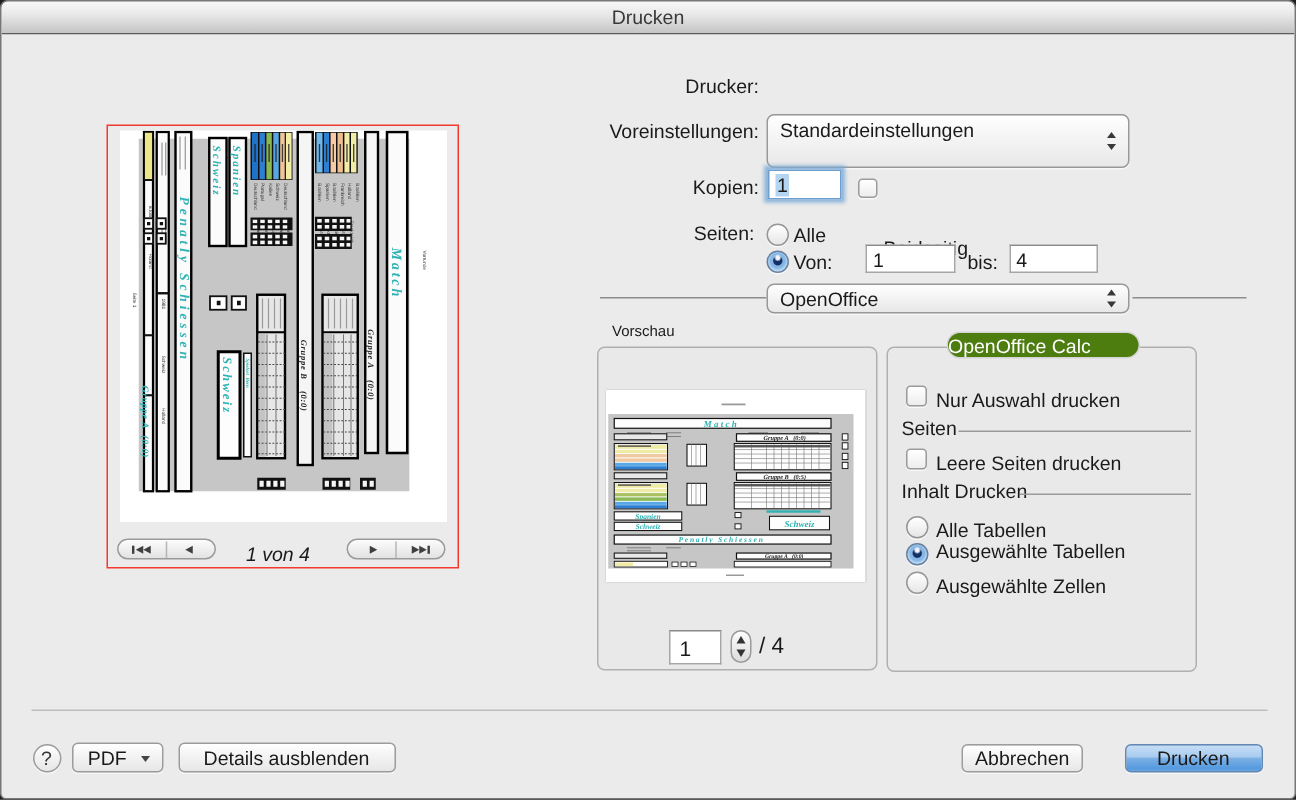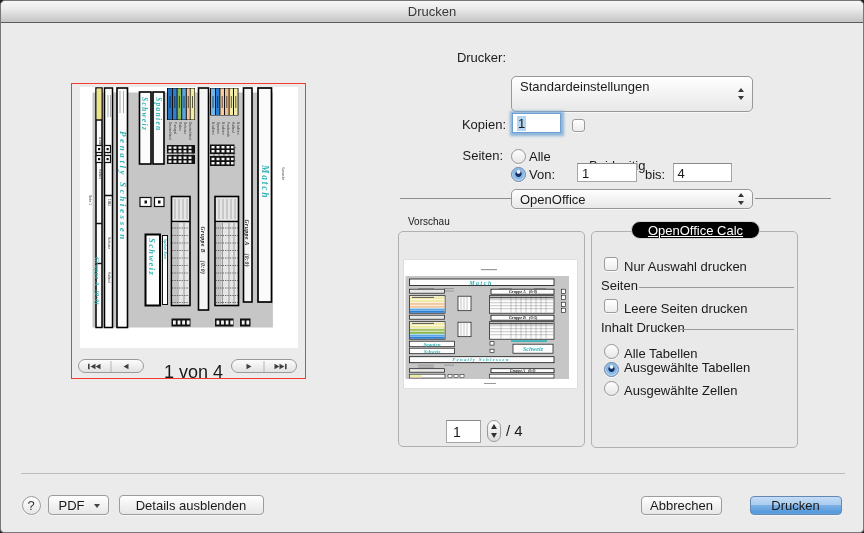--- a/index.html
+++ b/index.html
@@ -39,20 +39,21 @@
 .hline{position:absolute;height:1px;background:#9b9b9b;}
 .smtxt{font-size:12px;}
 </style>
 </head>
 <body>
 <div class="win">
   <div class="titlebar">Drucken</div>
 
   <div class="rlbl" style="left:380px;top:49px;width:125px;">Drucker:</div>
 
+  <div class="rlbl" style="left:380px;top:79px;width:125px;">Voreinstellungen:</div>
   <div class="popup" style="left:510px;top:74.5px;width:242px;height:36px;">
      <span class="t">Standardeinstellungen</span>
       <span class="arr"></span>
     </div>
 
   <div class="rlbl" style="left:380px;top:116px;width:125px;">Kopien:</div>
   <div class="tf" style="left:511px;top:111.5px;width:49px;height:20px;
        border-color:#6f9fce;box-shadow:0 0 2.5px 2.5px rgba(125,170,215,.85);">
        <span class="t" style="background:#b4d5f1;padding:0 1px;">1</span>
     </div>
@@ -235,23 +236,23 @@
      <span class="t" style="top:3.5px;left:6px;font-size:14px;">1</span>
     </div>
   <div style="position:absolute;left:486px;top:419px;width:14px;height:22px;border:1px solid #9a9a9a;
        border-radius:7px;background:linear-gradient(#fdfdfd,#dcdcdc);">
      <div style="position:absolute;left:2.5px;top:3px;border:3.5px solid transparent;border-bottom:5px solid #333;border-top:none;"></div>
      <div style="position:absolute;left:2.5px;bottom:3px;border:3.5px solid transparent;border-top:5px solid #333;border-bottom:none;"></div>
   </div>
   <div class="lbl" style="left:505px;top:421px;font-size:15px;">/ 4</div>
 
   <div class="panel" style="left:590px;top:229.5px;width:207px;height:217px;"></div>
-  <div style="position:absolute;left:630px;top:219.5px;width:129px;height:18px;background:#000000;
-       border:1px solid #d4d4d4;border-radius:10px;color:#fff;font-size:13px;text-align:center;
-       line-height:17px;text-decoration:underline;">OpenOffice Calc</div>
+  <div style="position:absolute;left:630px;top:219.5px;width:129px;height:18px;background:#4d7c0f;
+       border:1px solid #d4d4d4;border-radius:10px;color:#fff;font-size:13px;text-align:left;
+       line-height:17px;">OpenOffice Calc</div>
 
   <div class="cb" style="left:603px;top:255.5px;width:14px;height:14px;"></div>
   <div class="lbl" style="left:623px;top:257.5px;">Nur Auswahl drucken</div>
 
   <div class="lbl" style="left:600px;top:276.5px;">Seiten</div>
   <div class="hline" style="left:638px;top:285.5px;width:155px;"></div>
 
   <div class="cb" style="left:603px;top:298px;width:14px;height:14px;"></div>
   <div class="lbl" style="left:623px;top:300px;">Leere Seiten drucken</div>
 
@@ -544,21 +545,21 @@
     <svg width="64" height="13" viewBox="0 0 64 13" style="position:absolute;left:0;top:0;">
       <line x1="32" y1="1" x2="32" y2="12" stroke="#b5b5b5" stroke-width="1"></line>
       <g fill="#3f3f3f">
         <path d="M14.5 3.8 L19.5 6.5 L14.5 9.2 Z"></path>
         <path d="M42.5 3.8 L47.5 6.5 L42.5 9.2 Z"></path>
           <path d="M47.5 3.8 L52.5 6.5 L47.5 9.2 Z"></path>
         <rect x="53" y="3.8" width="1.6" height="5.4"></rect>
       </g>
     </svg>
   </div>
-  <div class="lbl" style="left:163px;top:360.5px;font-size:18px;">1 von 4</div>
+  <div class="lbl" style="left:163px;top:360.5px;font-size:13px;font-style:italic;">1 von 4</div>
 
   <div class="hline" style="left:20px;top:471.5px;width:824px;background:#bdbdbd;"></div>
   <div class="btn" style="left:20.5px;top:494.5px;width:19px;height:19px;border-radius:50%;
        line-height:18px;font-size:13px;color:#333;">?</div>
   <div class="btn" style="left:47px;top:494px;width:61px;height:20px;line-height:19px;text-indent:-14px;">PDF
      <span style="position:absolute;right:8px;top:8px;border:3.5px solid transparent;border-top:4.5px solid #444;"></span></div>
   <div class="btn" style="left:117.5px;top:494px;width:145px;height:20px;line-height:19px;">Details ausblenden</div>
   <div class="btn" style="left:640px;top:494.5px;width:81px;height:19.5px;line-height:18px;">Abbrechen</div>
   <div class="btn" style="left:748.5px;top:494.5px;width:92px;height:19.5px;line-height:18px;
        background:linear-gradient(#c5ddf6,#a9ccf0 45%,#7db0e4 50%,#549ade 90%,#6aa5e0);

